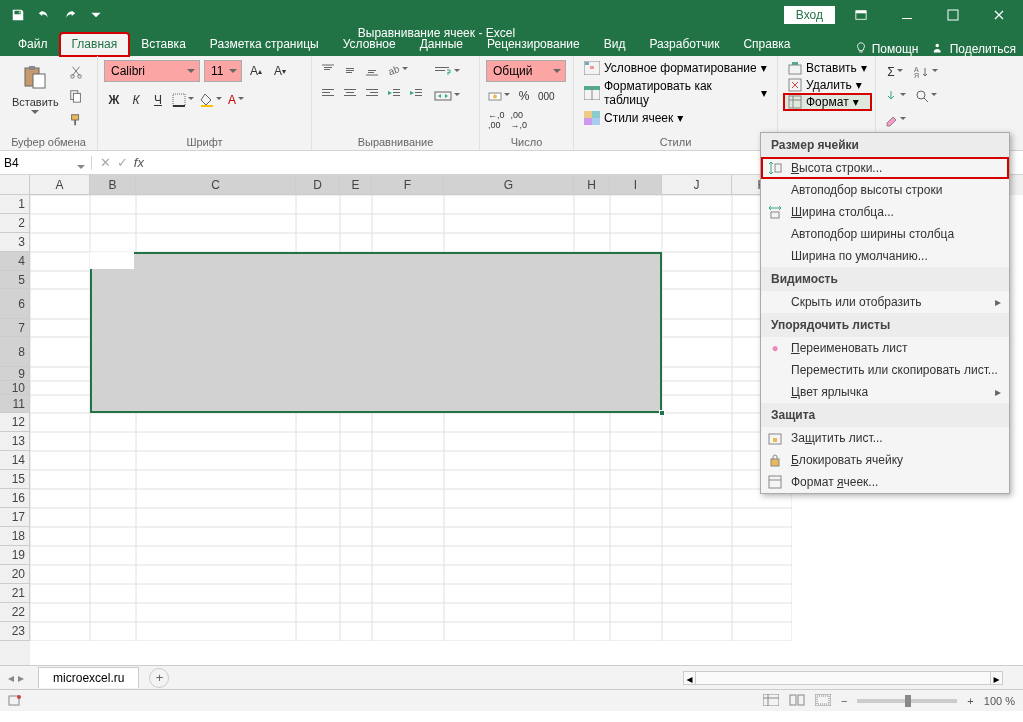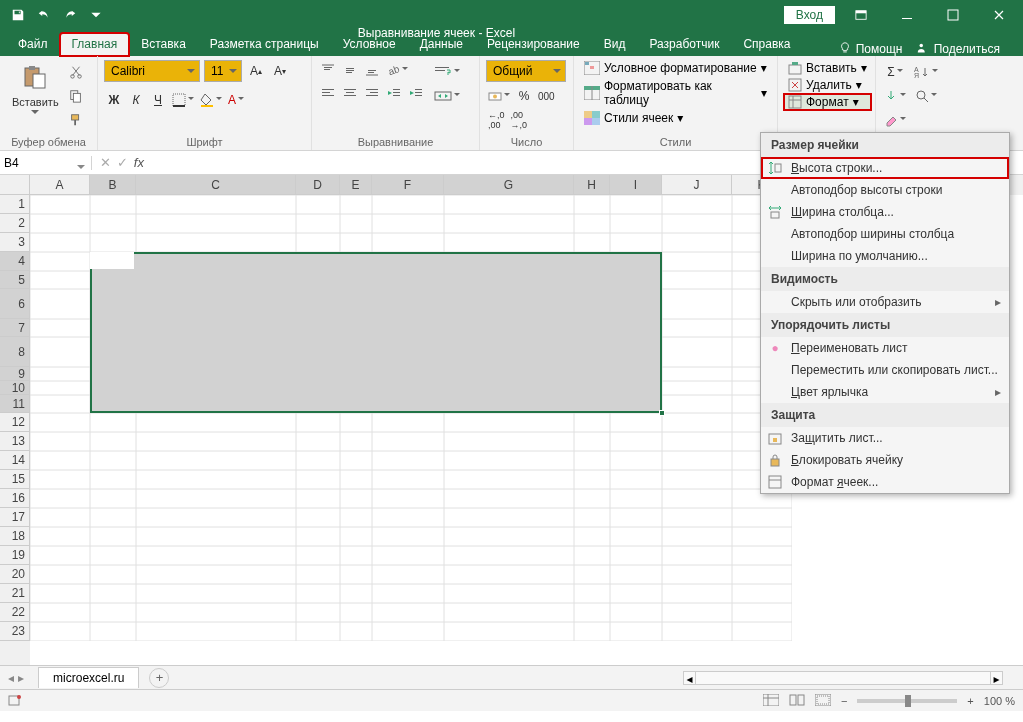--- a/index.html
+++ b/index.html
@@ -14,39 +14,39 @@
 .title-right { display: flex; align-items: center; gap: 6px; padding-right: 4px; padding-left: 25px; }
 .login-btn { background: #fff; color: #217346; padding: 2px 12px; font-size: 12px; }
 .win-btn { width: 40px; height: 30px; display: flex; align-items: center; justify-content: center; color: #fff; }
 .win-btn svg { width: 12px; height: 12px; }
 
 
 .ribbon-tabs { height: 26px; background: #217346; display: flex; align-items: flex-end; padding-left: 6px; }
 .tab { padding: 4px 12px 5px; color: #fff; font-size: 12px; cursor: pointer; }
 .tab.active { background: #f3f3f3; color: #217346; border-radius: 3px 3px 0 0; }
 .tab.active.hl { outline: 2px solid #d40000; outline-offset: -1px; }
-.tabs-right { margin-left: auto; display: flex; align-items: center; gap: 14px; padding-right: 23px; color: #fff; font-size: 12px; }
+.tabs-right { margin-left: auto; display: flex; align-items: center; gap: 14px; padding-right: 7px; color: #fff; font-size: 12px; }
 .tabs-right span svg { vertical-align: -2px; }
 
 
 .ribbon { height: 95px; background: #f3f3f3; border-bottom: 1px solid #d4d4d4; display: flex; }
 .group { border-right: 1px solid #e1e1e1; display: flex; flex-direction: column; padding: 4px 6px 0; }
 .group-content { flex: 1; display: flex; align-items: flex-start; }
 .group-label { text-align: center; font-size: 11px; color: #666; padding-bottom: 2px; position: relative; }
 
 .big-btn { display: flex; flex-direction: column; align-items: center; padding: 2px 6px; gap: 2px; }
 .big-btn .icon-box { width: 32px; height: 32px; display: flex; align-items: center; justify-content: center; }
 .big-btn span { font-size: 11px; color: #333; }
 
 .col3 { display: flex; flex-direction: column; gap: 4px; padding-top: 2px; }
 .mini { width: 22px; height: 20px; display: flex; align-items: center; justify-content: center; }
 .mini svg { width: 14px; height: 14px; }
 
 .font-row { display: flex; gap: 4px; align-items: center; margin-bottom: 4px; }
-.combo { border: 1px solid #ababab; background: #eab308; height: 22px; display: flex; align-items: center; padding: 0 18px 0 6px; font-size: 12px; position: relative; text-align: center; }
+.combo { border: 1px solid #ababab; background: #fca5a5; height: 22px; display: flex; align-items: center; padding: 0 18px 0 6px; font-size: 12px; position: relative; text-align: center; }
 .combo::after { content: ''; position: absolute; right: 4px; top: 8px; border: 4px solid transparent; border-top-color: #666; }
 .btn-row { display: flex; gap: 2px; }
 .rbtn { min-width: 20px; height: 20px; display: flex; align-items: center; justify-content: center; font-size: 12px; color: #333; padding: 0 2px; }
 .rbtn.dd::after { content: ''; margin-left: 2px; border: 3px solid transparent; border-top-color: #666; }
 
 .align-grid { display: flex; flex-direction: column; gap: 3px; }
 .align-row { display: flex; gap: 2px; }
 
 .styles-col { display: flex; flex-direction: column; gap: 2px; font-size: 12px; }
 .style-item { display: flex; align-items: center; gap: 4px; padding: 1px 4px; }

